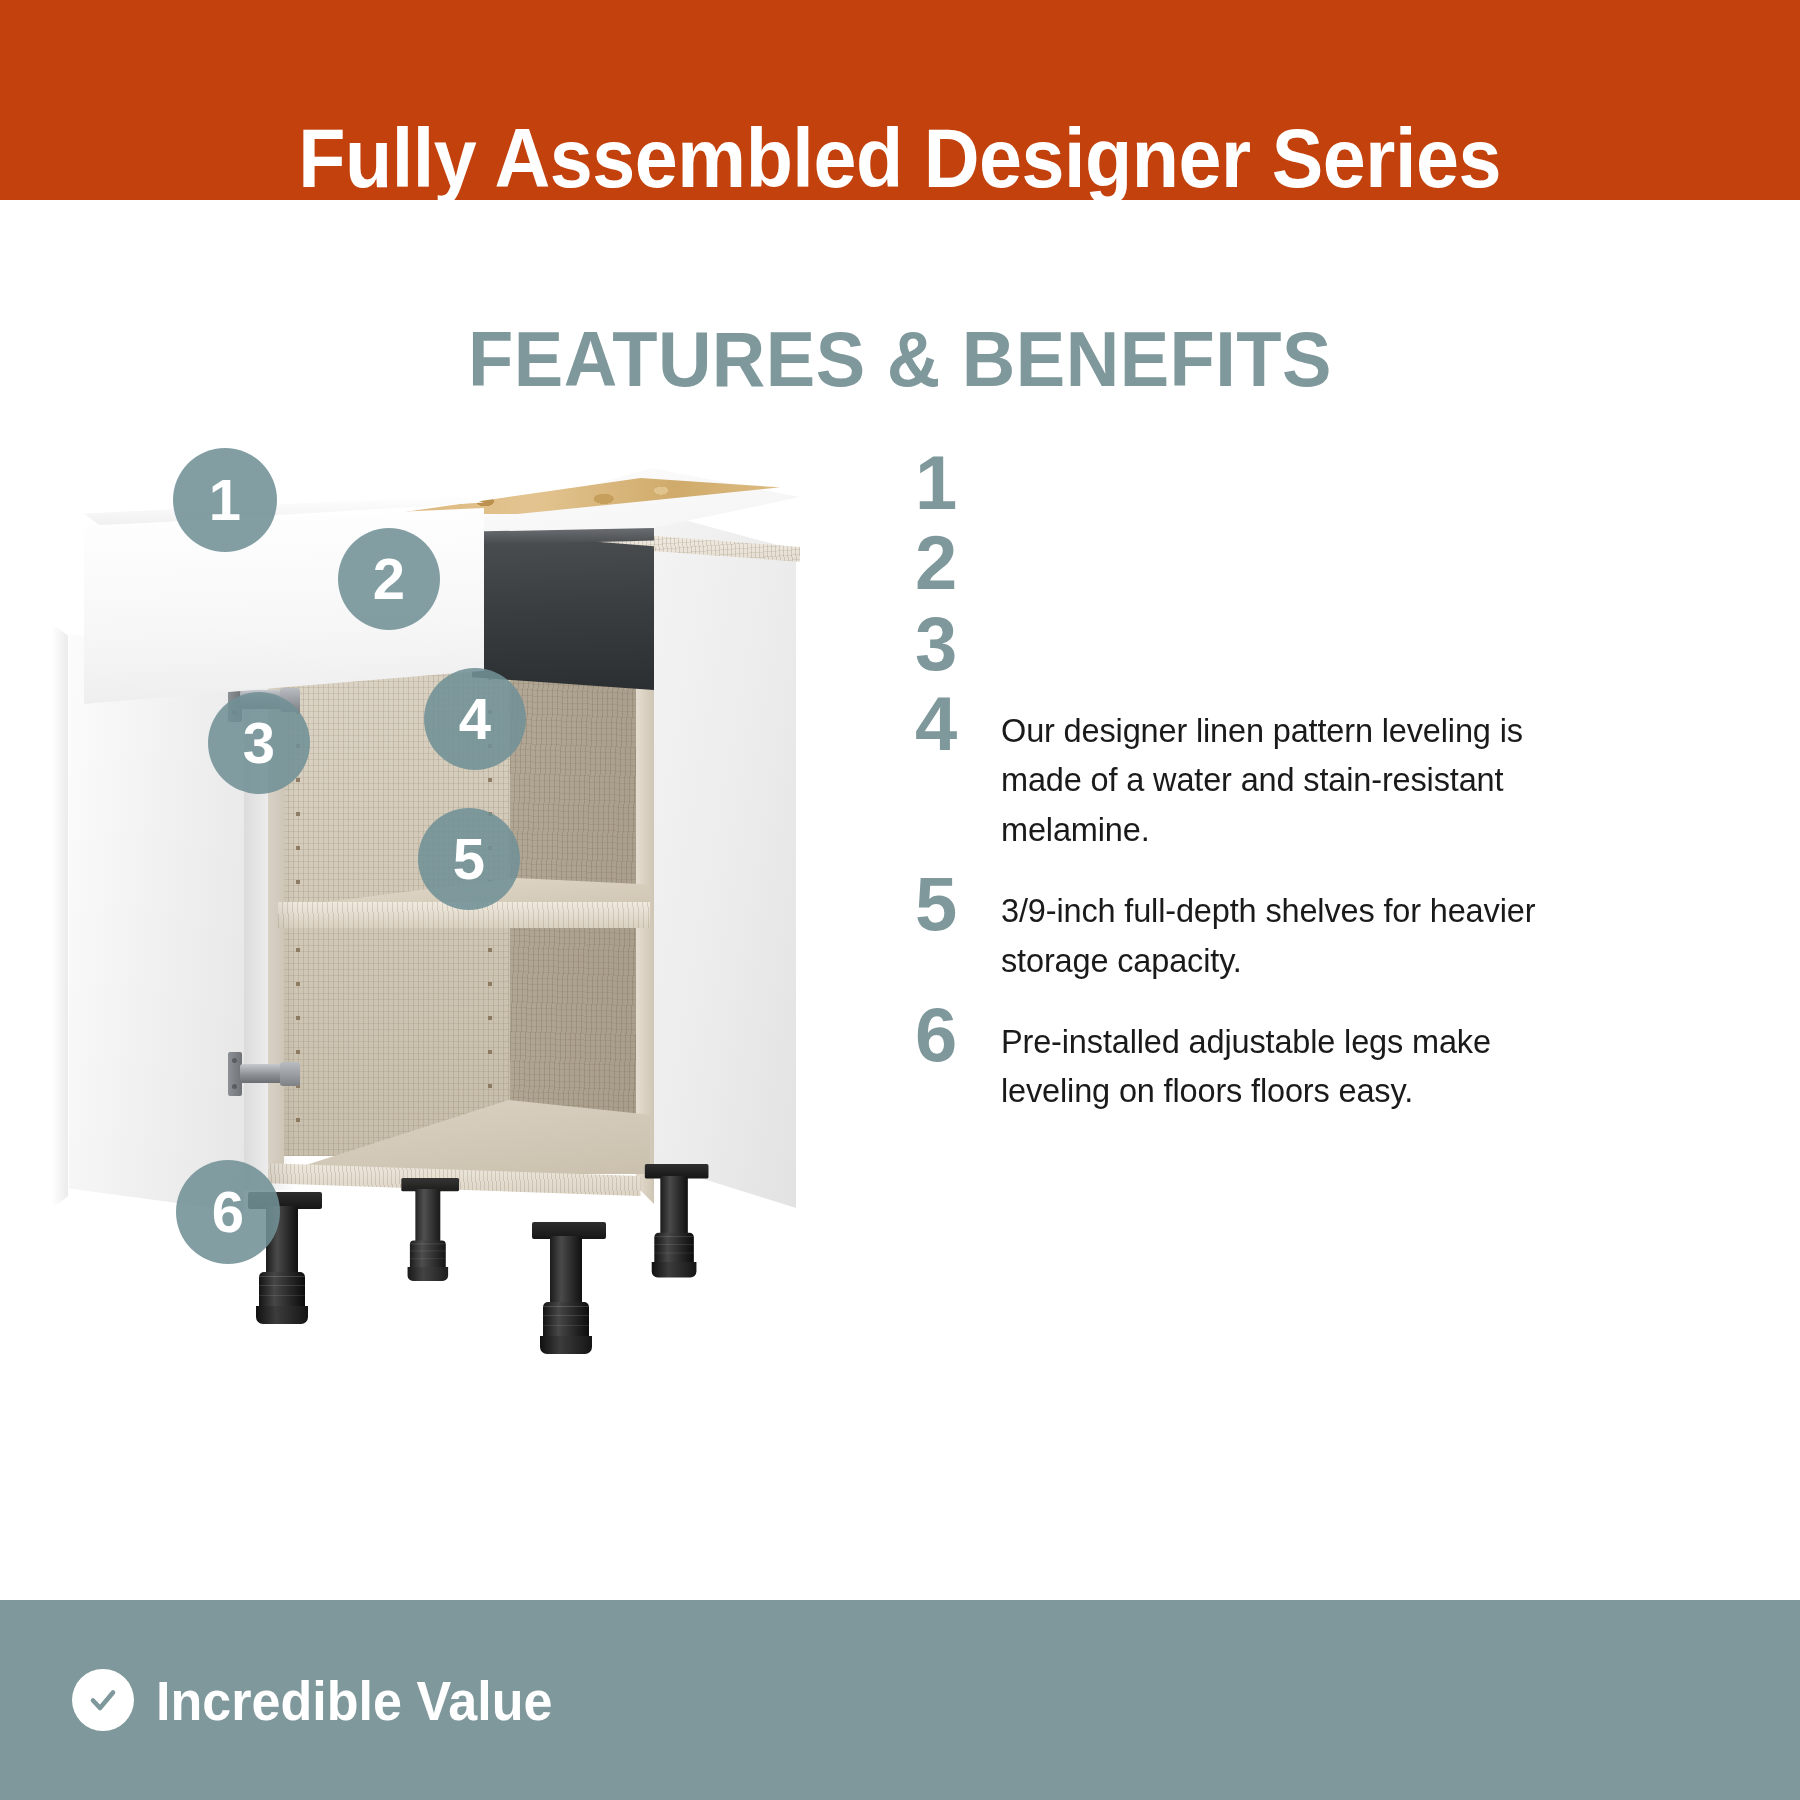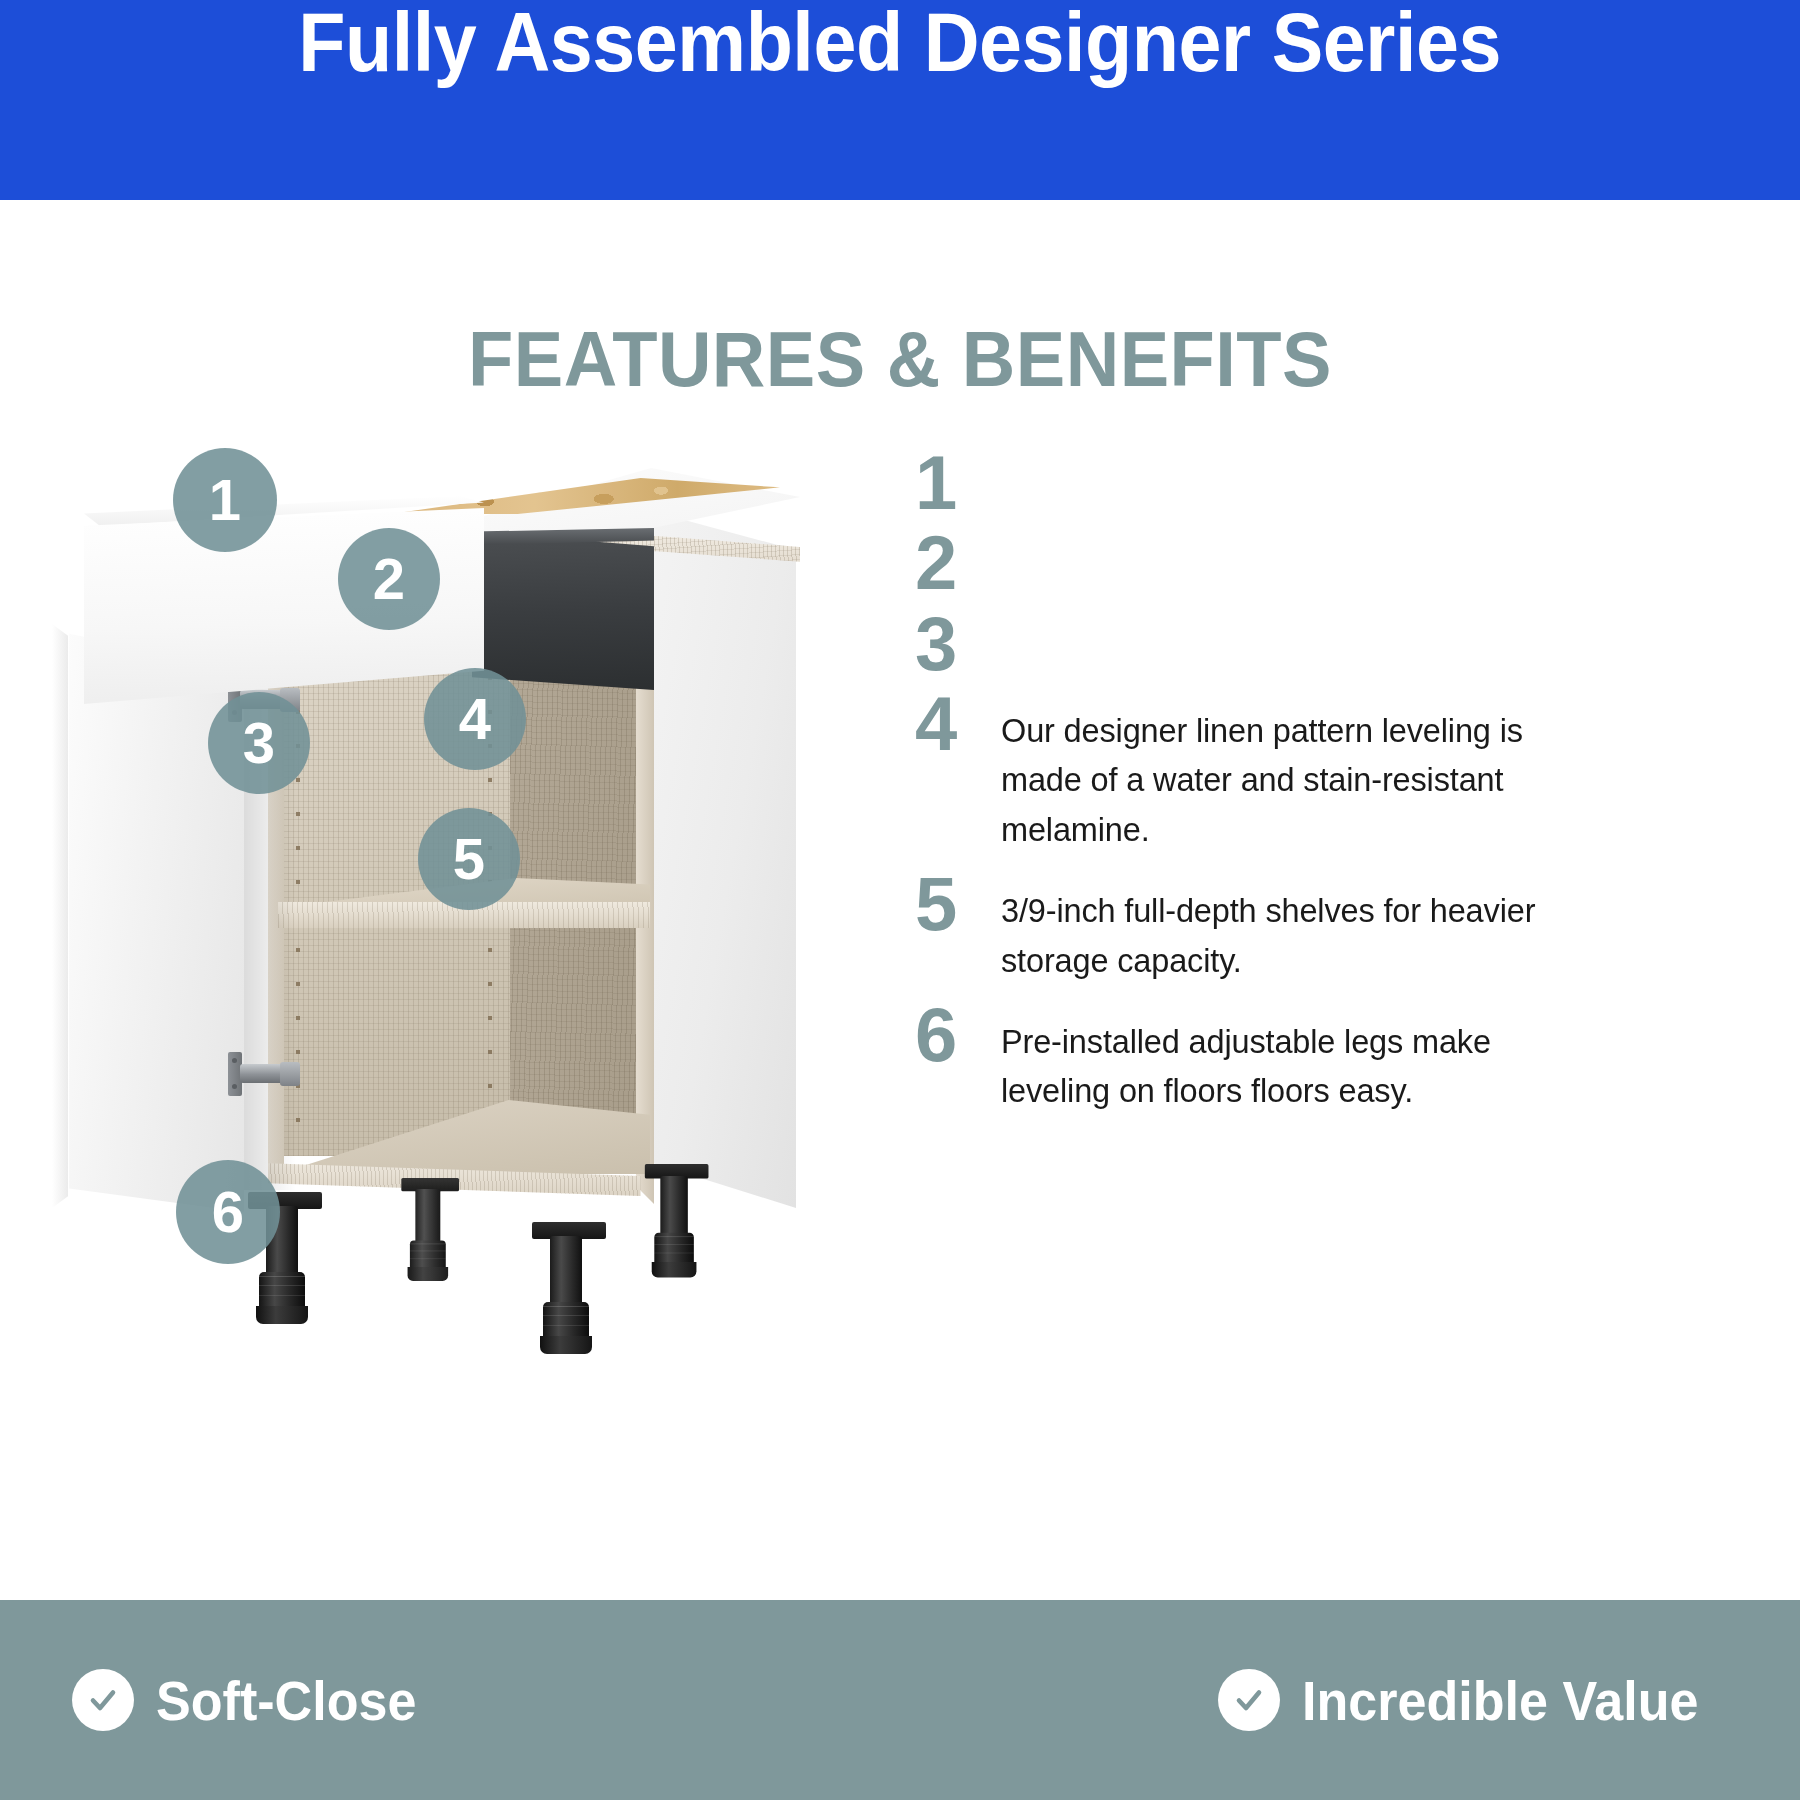--- a/index.html
+++ b/index.html
@@ -20,23 +20,23 @@
     background: #ffffff;
     overflow: hidden;
   }
 
   
   .header-bar {
     position: absolute;
     left: 0; top: 0;
     width: 1800px;
     height: 200px;
-    background: #1d4ed8;
-    display: flex;
-    align-items: flex-start;
+    background: #c2410c;
+    display: flex;
+    align-items: flex-end;
     justify-content: center;
   }
   .header-title {
     color: #ffffff;
     font-family: "Liberation Sans Narrow", "Liberation Sans", sans-serif;
     font-size: 84px;
     font-weight: bold;
     letter-spacing: -0.5px;
     line-height: 1;
     transform: scaleX(0.92);
@@ -529,28 +529,20 @@
     <div class="feature-row">
       <div class="feature-num">6</div>
       <div class="feature-text">Pre-installed adjustable legs make leveling on floors floors easy.</div>
     </div>
 
   </div>
 
   <div class="footer-bar">
     <div class="footer-items">
 
-      <div class="footer-item">
-        <div class="check-badge">
-          <svg width="40" height="40" viewBox="0 0 40 40" aria-hidden="true">
-            <path d="M10 20.5 L17 28 L30 12.5" fill="none" stroke="#7f989b" stroke-width="4.6" stroke-linecap="round" stroke-linejoin="round"></path>
-          </svg>
-        </div>
-        <div class="footer-label">Soft-Close</div>
-      </div>
 
 
       <div class="footer-item">
         <div class="check-badge">
           <svg width="40" height="40" viewBox="0 0 40 40" aria-hidden="true">
             <path d="M10 20.5 L17 28 L30 12.5" fill="none" stroke="#7f989b" stroke-width="4.6" stroke-linecap="round" stroke-linejoin="round"></path>
           </svg>
         </div>
         <div class="footer-label">Incredible Value</div>
       </div>

